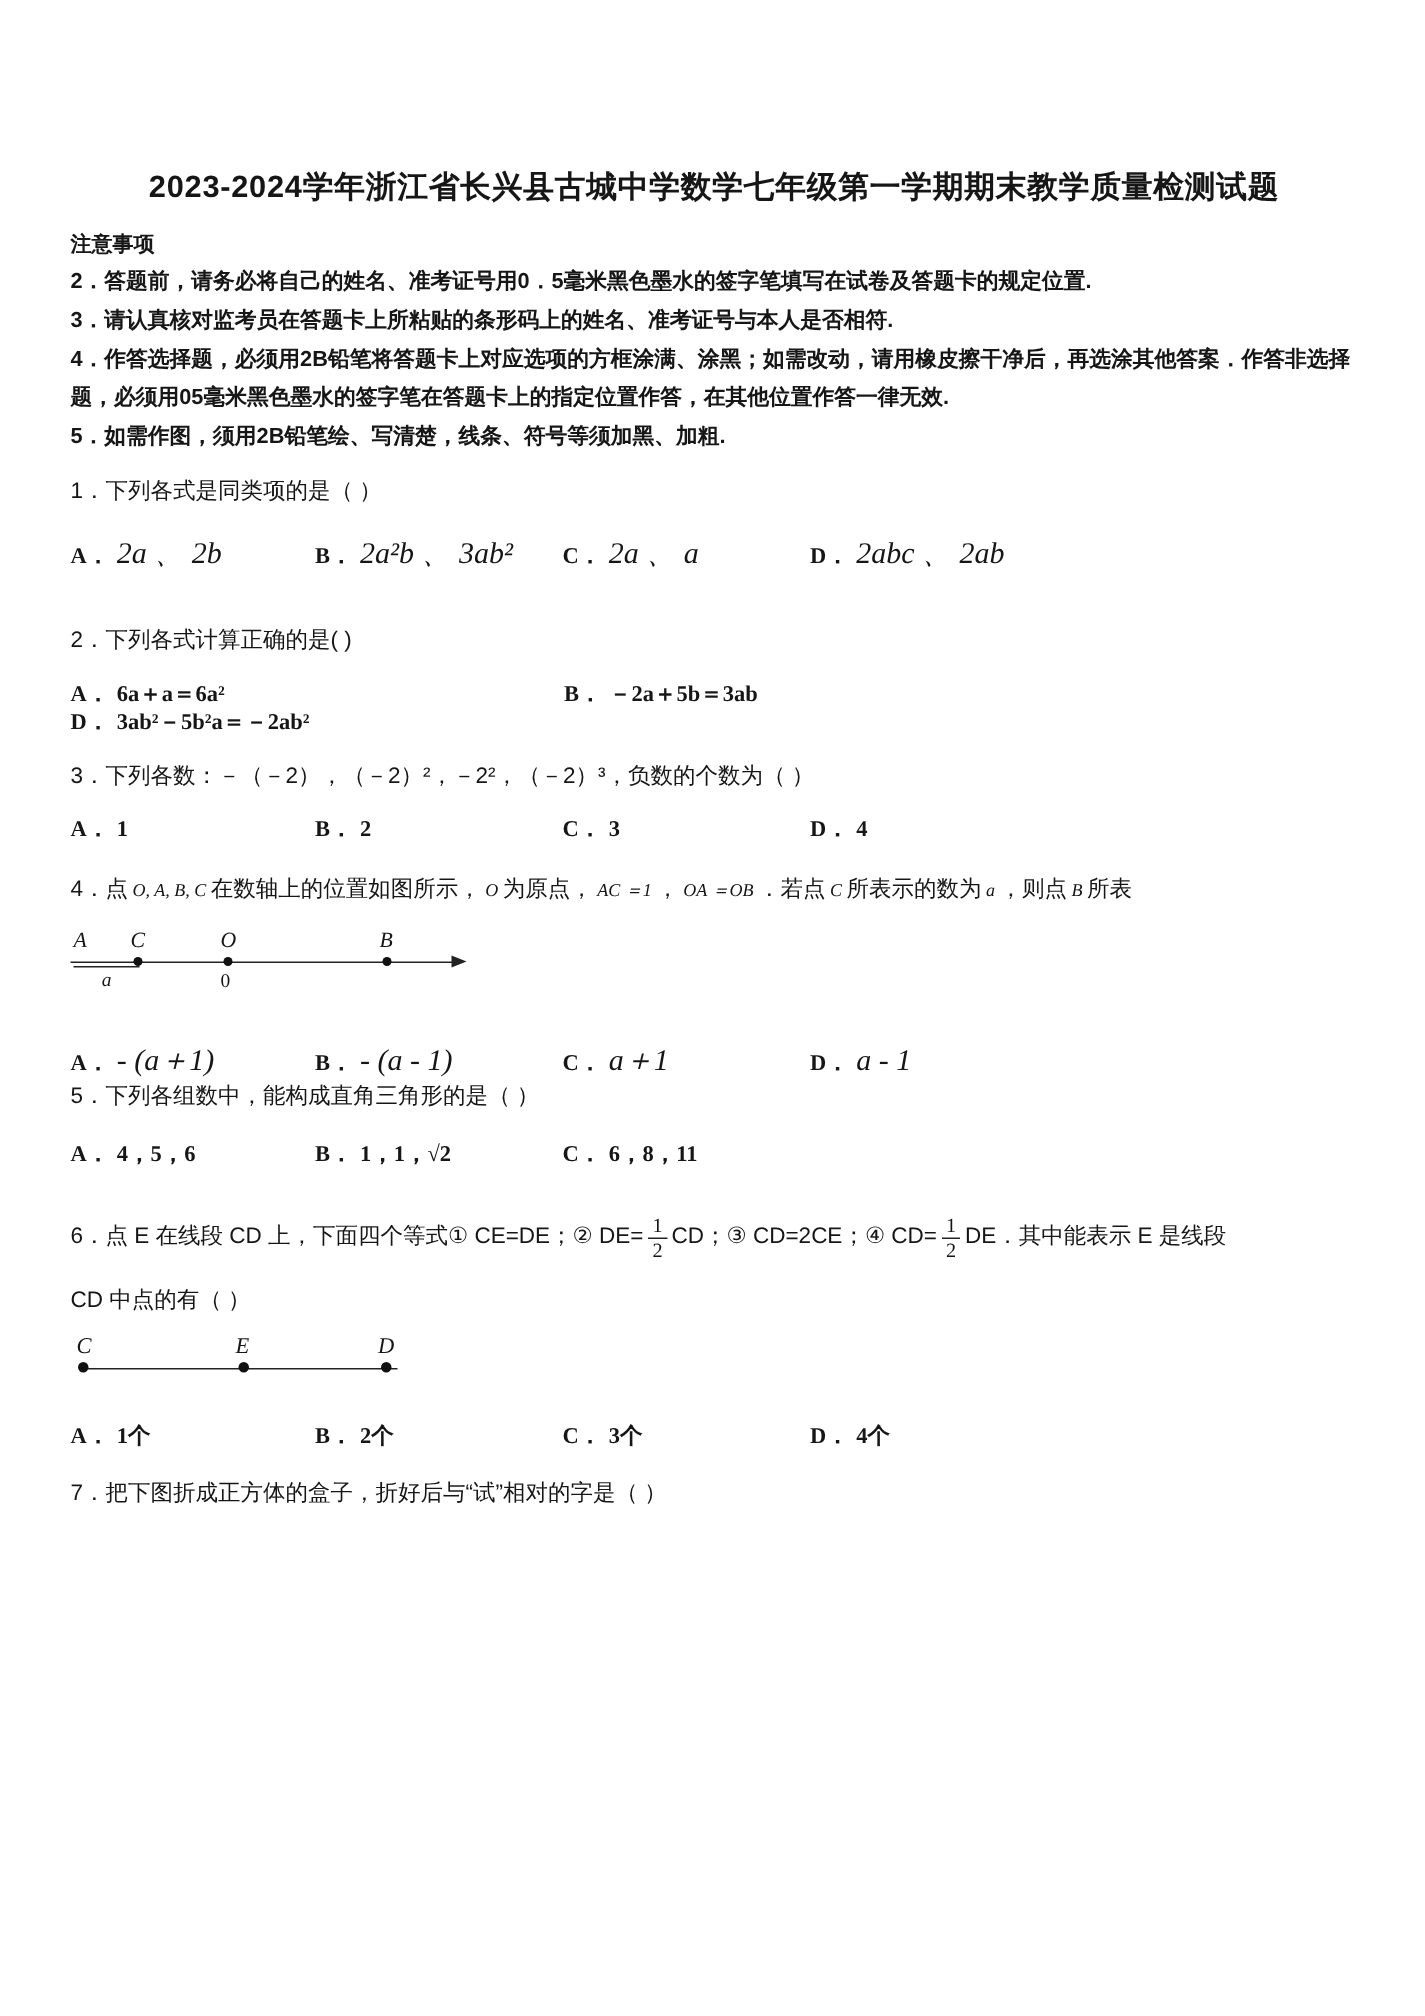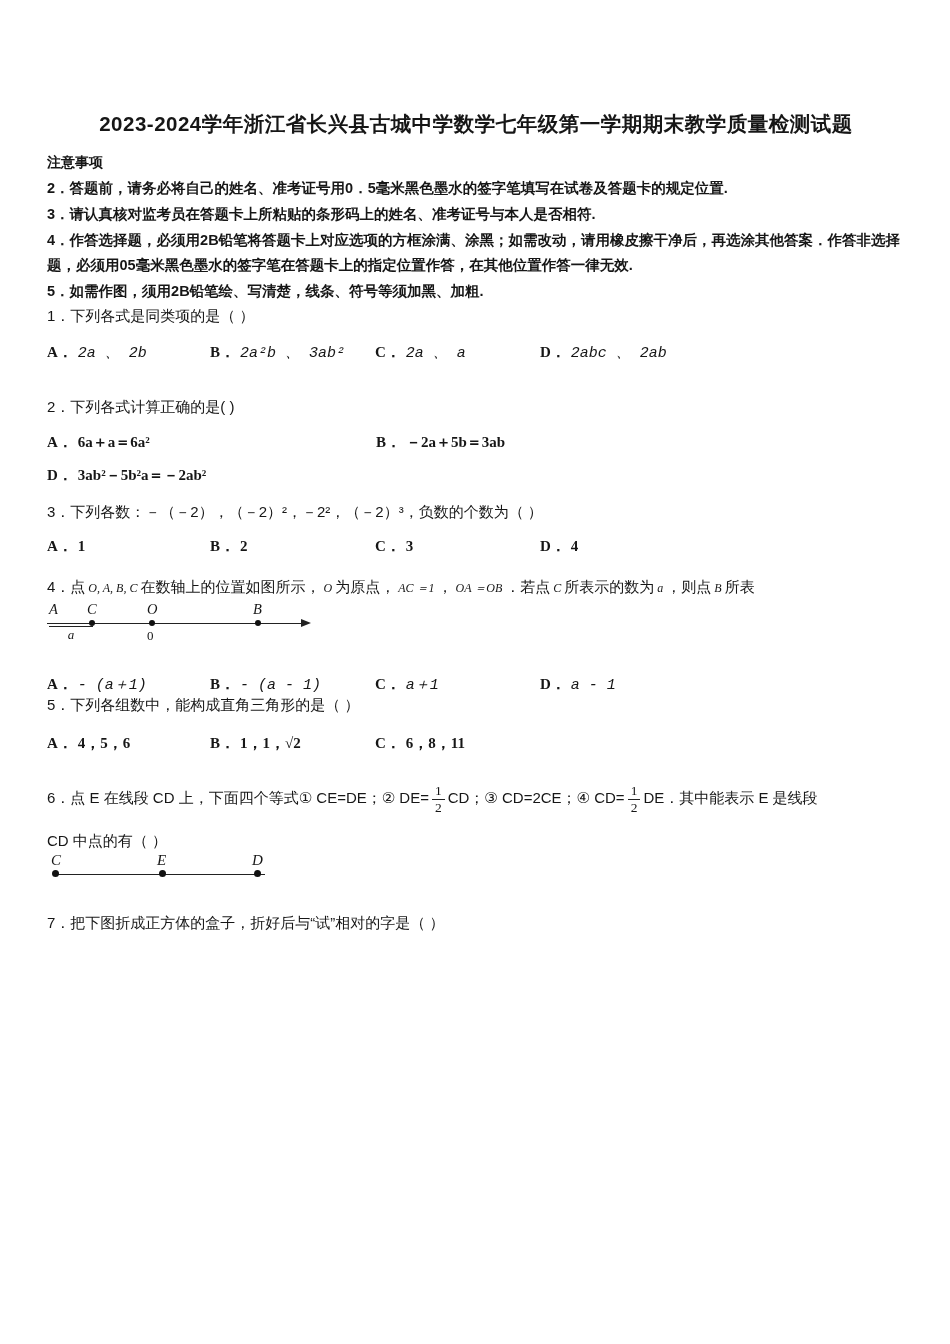--- a/index.html
+++ b/index.html
@@ -9,27 +9,27 @@
     font-family:"Liberation Sans","DejaVu Sans",sans-serif;position:relative;overflow:hidden;
   }
   .title{
     text-align:center;font-size:20.5px;font-weight:bold;margin:0 0 16px 0;
     font-family:"Liberation Sans","DejaVu Sans",sans-serif;letter-spacing:.5px;
   }
   .notice-header{font-size:14px;font-weight:600;margin:0 0 4px 0;}
   .notice-item{font-size:14.5px;font-weight:600;margin:0;line-height:1.78;}
   .section-header{font-size:15.5px;font-weight:600;margin:22px 0 0 0;}
   .stem{font-size:15px;margin:0;line-height:1.5;}
-  .mt12{} .mt14{margin-top:14px;} .mt16{margin-top:16px;}
+  .mt12{margin-top:12px;} .mt14{margin-top:14px;} .mt16{margin-top:16px;}
   .mt18{margin-top:18px;} .mt20{margin-top:20px;}
   .mt24{margin-top:24px;} .mt26{} .mt30{margin-top:30px;} .mt34{margin-top:34px;}
   .opt-row{display:grid;grid-template-columns:163px 165px 165px 1fr;font-size:15px;align-items:baseline;}
-  .opt-row.two-col{grid-template-columns:329px 1fr;row-gap:14px;}
+  .opt-row.two-col{grid-template-columns:329px 1fr;}
   .letter{font-weight:bold;font-family:"Liberation Serif","DejaVu Serif",serif;margin-right:5px;font-size:15px;}
-  .val-math{font-family:Liberation Mono, monospace;font-style:italic;font-size:15px;}
+  .val-math{font-family:Liberation Serif, serif;font-style:italic;font-size:20px;}
   .val-bold{font-weight:bold;font-family:"Liberation Serif","DejaVu Serif",serif;font-size:15px;}
   .m{font-family:Liberation Serif, serif;font-style:italic;font-size:12px;margin:0 3px;}
   
   .numline{position:relative;width:310px;height:52px;}
   .numline .axis{position:absolute;left:0;top:24px;width:256px;border-top:1.6px solid #222;}
   .numline .axis-arrow{position:absolute;left:254px;top:20px;width:0;height:0;
     border-left:10px solid #222;border-top:4.5px solid transparent;border-bottom:4.5px solid transparent;}
   .numline .pt-label{position:absolute;top:2px;font-family:"Liberation Serif","DejaVu Serif",serif;
     font-style:italic;font-size:14.5px;}
   .numline .dot{position:absolute;top:21px;width:6px;height:6px;background:#111;border-radius:50%;}
@@ -163,16 +163,30 @@
   <div class="segline mt12">
     <span class="pt-label" style="left:4px">C</span>
     <span class="pt-label" style="left:110px">E</span>
     <span class="pt-label" style="left:205px">D</span>
     <span class="seg"></span>
     <span class="dot" style="left:5px"></span>
     <span class="dot" style="left:112px"></span>
     <span class="dot" style="left:207px"></span>
   </div>
 
+  <div class="opt-row mt16">
+    <div class="opt">
+      <span class="letter">A．</span><span class="val-bold">1个</span>
+    </div>
+    <div class="opt">
+      <span class="letter">B．</span><span class="val-bold">2个</span>
+    </div>
+    <div class="opt">
+      <span class="letter">C．</span><span class="val-bold">3个</span>
+    </div>
+    <div class="opt">
+      <span class="letter">D．</span><span class="val-bold">4个</span>
+    </div>
+  </div>
 
   <p class="stem mt18">7．把下图折成正方体的盒子，折好后与“试”相对的字是（        ）</p>
 
 </div>
 
 </body></html>

